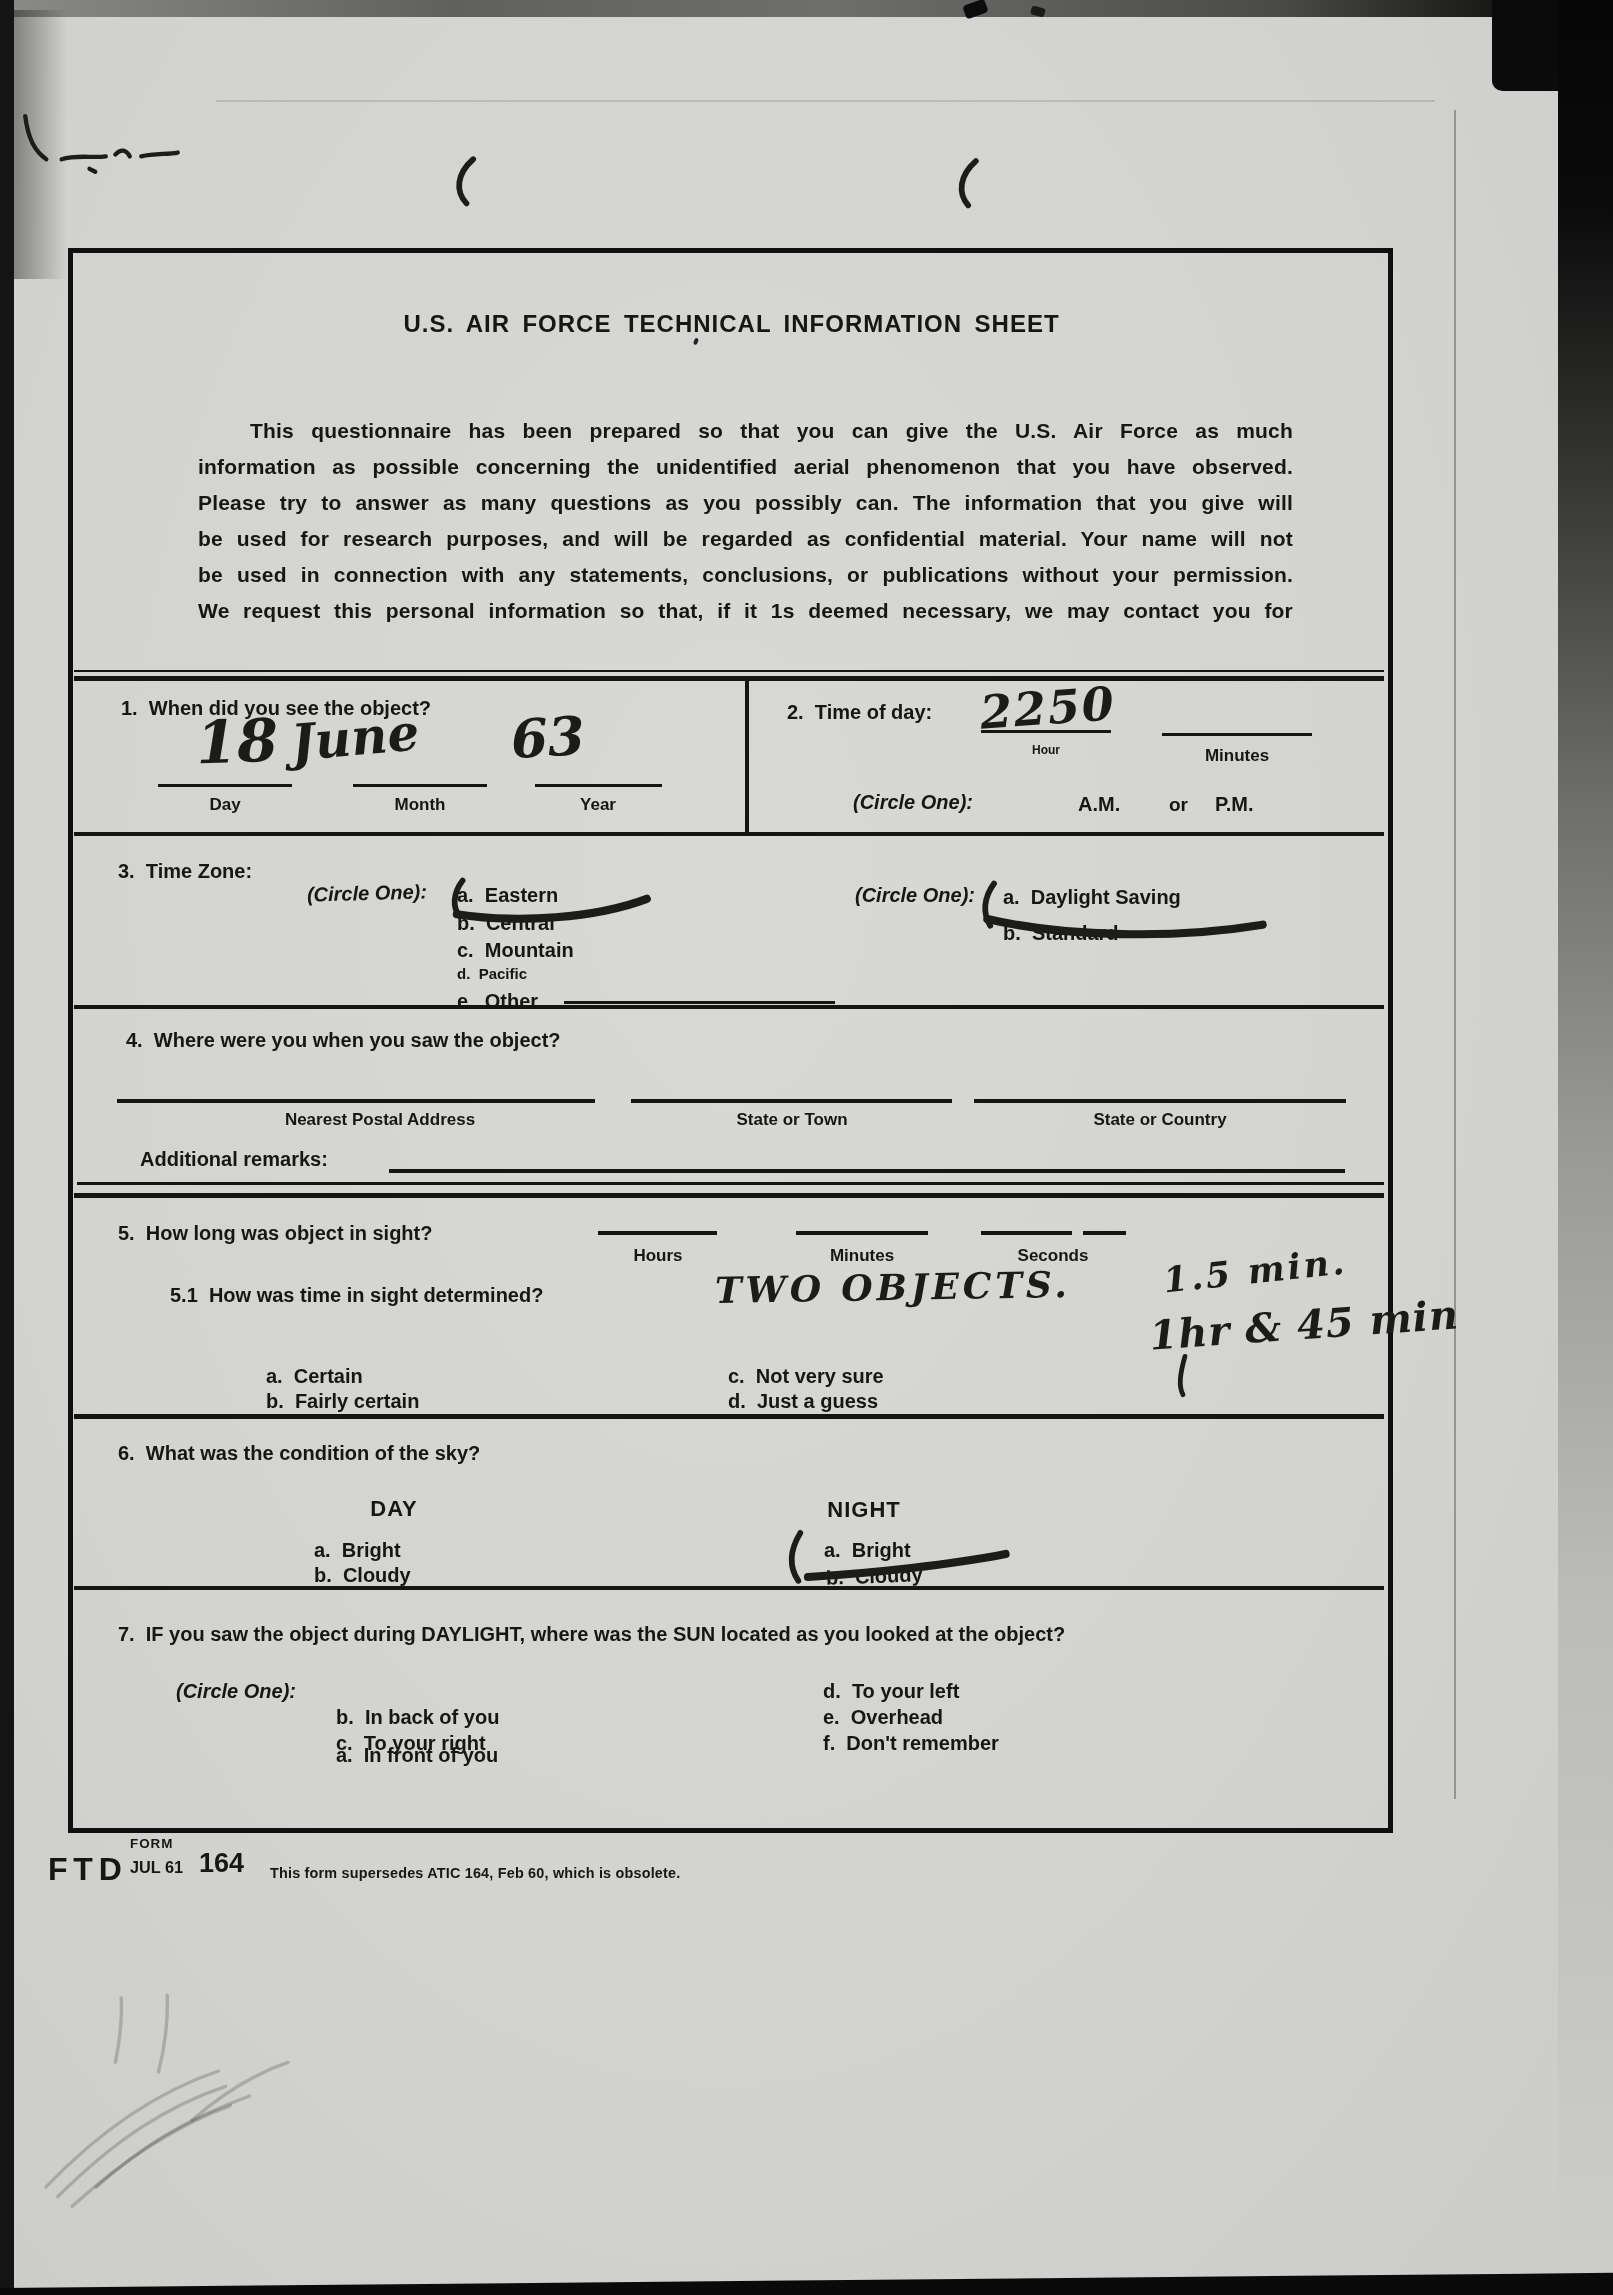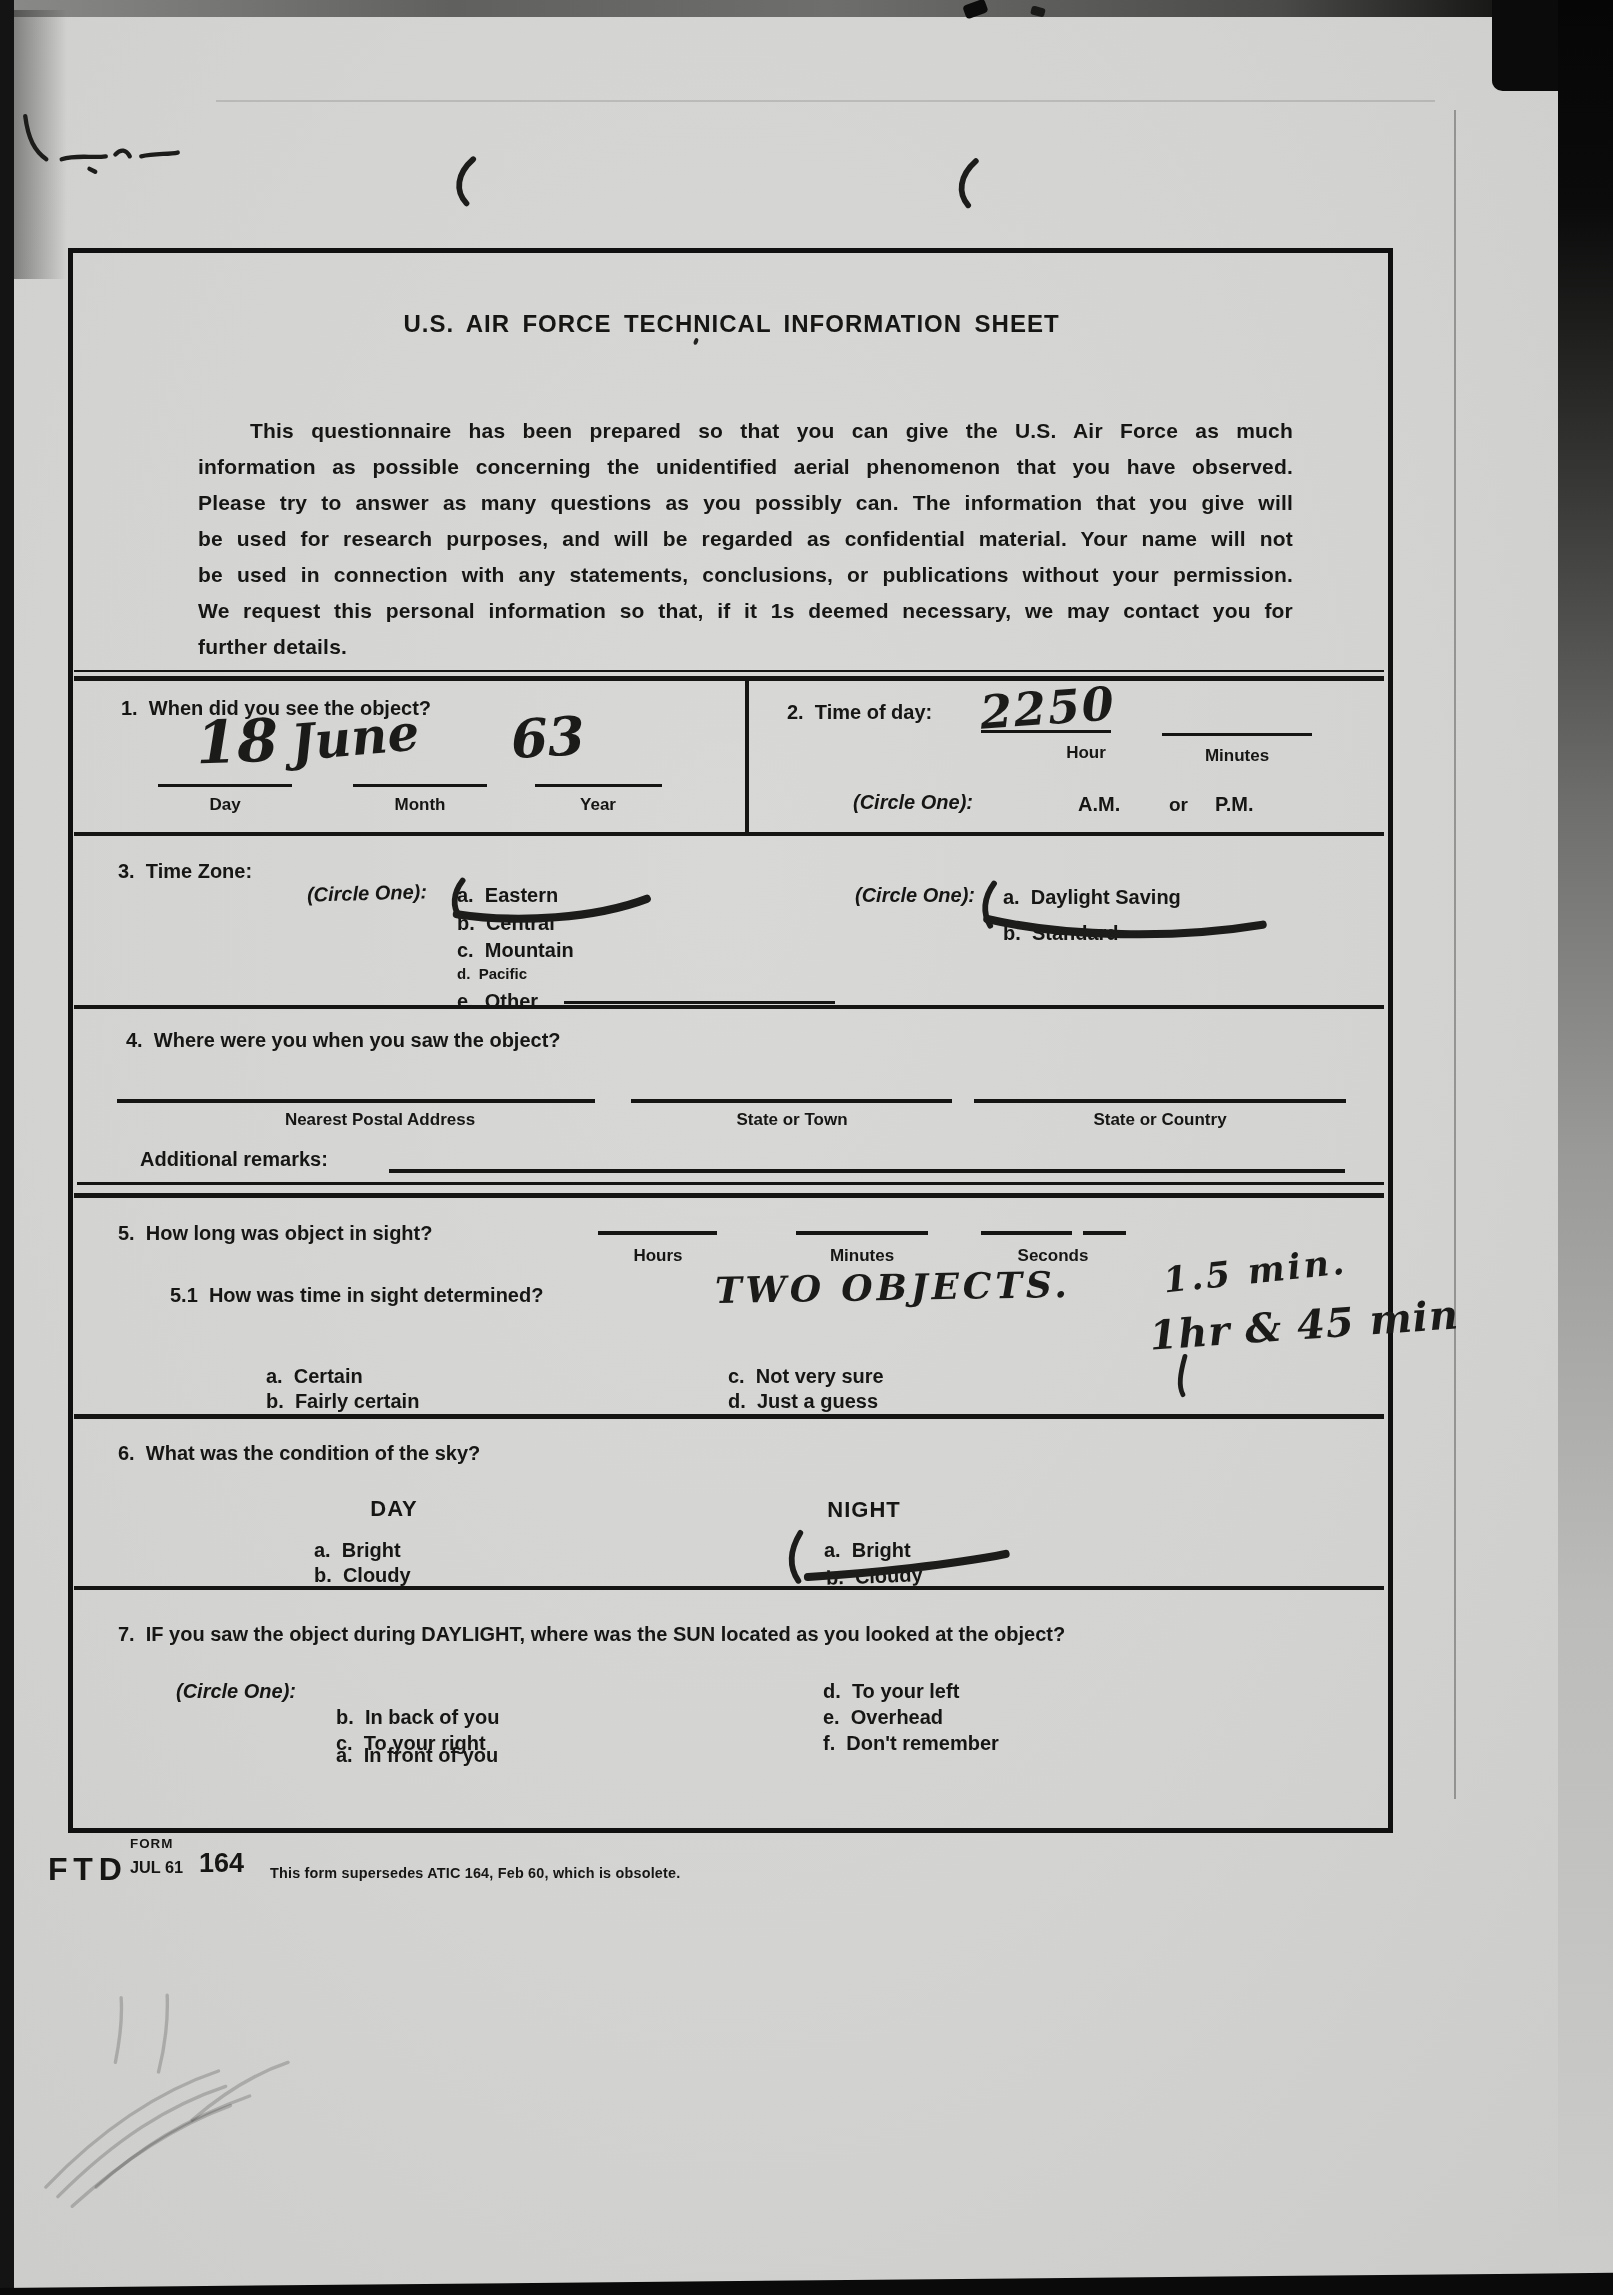--- a/index.html
+++ b/index.html
@@ -43,38 +43,37 @@
   <div class="bar" style="left:74px;top:1586px;width:1310px;height:3.8px;"></div>
   <div class="bar" style="left:745px;top:676px;width:4.3px;height:157px;"></div>
 
   <div class="abs t" style="left:68px;top:310px;width:1327px;text-align:center;font-size:24px;letter-spacing:1px;word-spacing:4.8px;">U.S.  AIR  FORCE  TECHNICAL  INFORMATION  SHEET</div>
   <div class="abs t just introline" style="top:416px;padding-left:52px;width:1043px;">This questionnaire has been prepared so that you can give the U.S. Air Force as much</div>
   <div class="abs t just introline" style="top:452px;">information as possible concerning the unidentified aerial phenomenon that you have observed.</div>
   <div class="abs t just introline" style="top:524px;">be used for research purposes, and will be regarded as confidential material.  Your name will not</div>
   <div class="abs t just introline" style="top:488px;">Please try to answer as many questions as you possibly can.  The information that you give will</div>
   <div class="abs t just introline" style="top:560px;">be used in connection with any statements, conclusions, or publications without your permission.</div>
   <div class="abs t just introline" style="top:596px;">We request this personal information so that, if it 1s deemed necessary, we may contact you for</div>
-  <div class="abs t introline" style="top:632px;">further details.</div>
 
   <div class="abs t" style="left:121px;top:697px;font-size:20px;">1.&nbsp; When did you see the object?</div>
   <div class="abs hw" style="left:196px;top:707px;font-size:59px;transform:rotate(-2deg);">18</div>
   <div class="abs hw" style="left:291px;top:708px;font-size:50px;transform:rotate(-5deg);">June</div>
   <div class="abs hw" style="left:511px;top:706px;font-size:53px;transform:rotate(-3deg);">63</div>
   <div class="bar" style="left:158px;top:784px;width:134px;height:3.4px;"></div>
   <div class="bar" style="left:353px;top:784px;width:134px;height:3.4px;"></div>
   <div class="bar" style="left:535px;top:784px;width:127px;height:3.4px;"></div>
   <div class="abs t cl" style="left:225px;top:795px;font-size:17px;">Day</div>
   <div class="abs t cl" style="left:420px;top:795px;font-size:17px;">Month</div>
   <div class="abs t cl" style="left:598px;top:795px;font-size:17px;">Year</div>
 
   <div class="abs t" style="left:787px;top:701px;font-size:20px;">2.&nbsp; Time of day:</div>
   <div class="abs hw" style="left:980px;top:681px;font-size:46px;letter-spacing:1.9px;transform:rotate(-4deg);">2250</div>
   <div class="bar" style="left:981px;top:730px;width:130px;height:3.4px;"></div>
   <div class="bar" style="left:1162px;top:733px;width:150px;height:3.4px;"></div>
-  <div class="abs t cl" style="left:1046px;top:743px;font-size:17px;margin-left:40px;">Hour</div>
+  <div class="abs t cl" style="left:1046px;top:743px;font-size:12px;">Hour</div>
   <div class="abs t cl" style="left:1237px;top:746px;font-size:17px;">Minutes</div>
   <div class="abs t" style="left:853px;top:791px;font-size:20px;font-style:italic;">(Circle One):</div>
   <div class="abs t" style="left:1078px;top:793px;font-size:20px;">A.M.</div>
   <div class="abs t" style="left:1169px;top:794px;font-size:19px;">or</div>
   <div class="abs t" style="left:1215px;top:793px;font-size:20px;">P.M.</div>
 
   <div class="abs t" style="left:118px;top:860px;font-size:20px;">3.&nbsp; Time Zone:</div>
   <div class="abs t" style="left:307px;top:882px;font-size:20px;font-style:italic;transform:rotate(-1.5deg);">(Circle One):</div>
   <div class="abs t" style="left:457px;top:884px;font-size:20px;">a.&nbsp; Eastern</div>
   <div class="abs t" style="left:457px;top:912px;font-size:20px;">b.&nbsp; Central</div>

